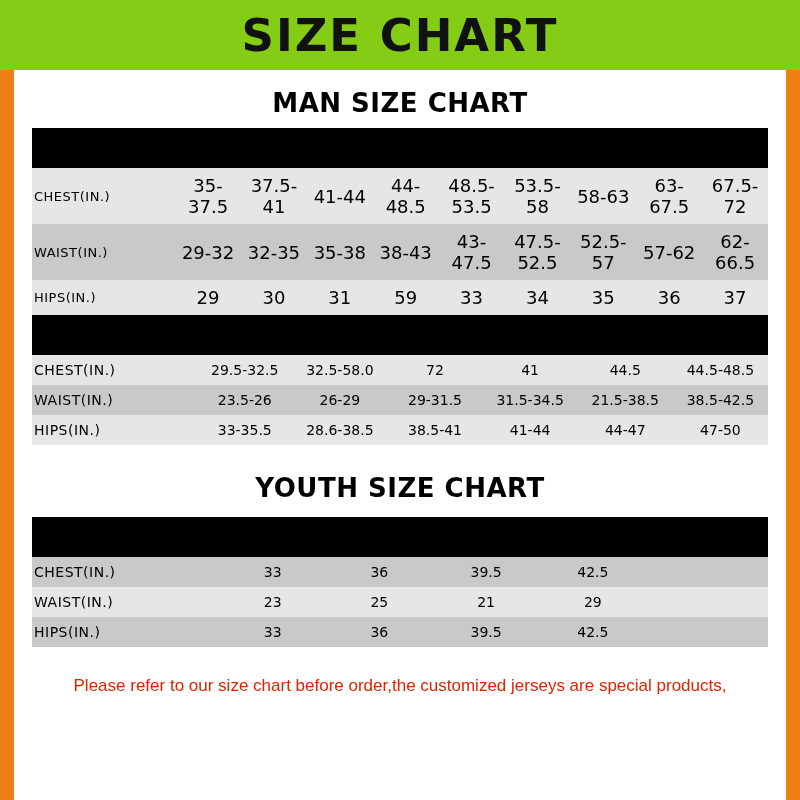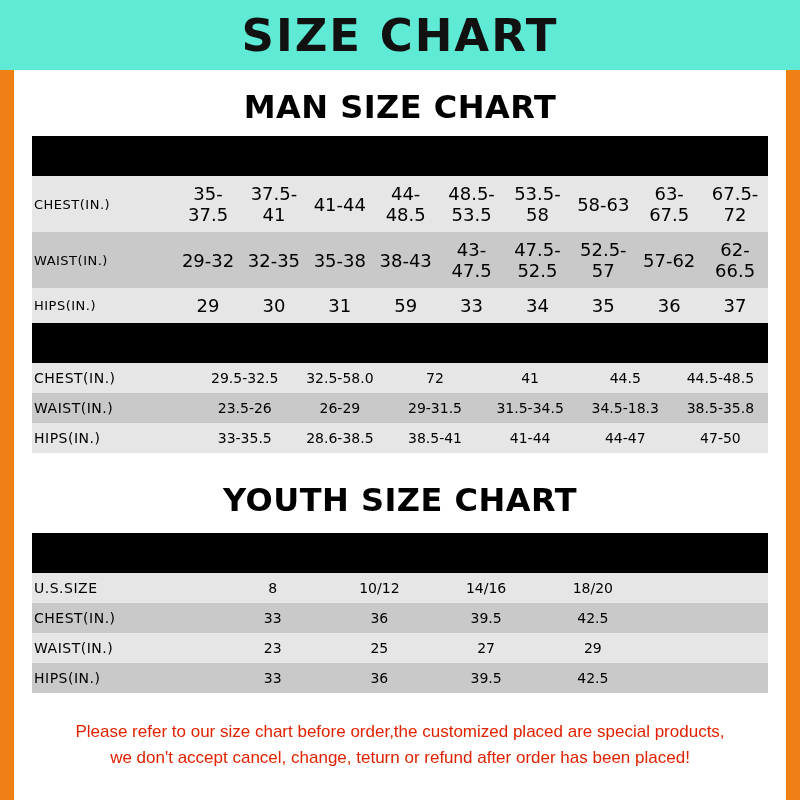--- a/index.html
+++ b/index.html
@@ -17,21 +17,21 @@
     position: relative;
     width: 800px;
     height: 800px;
     box-sizing: border-box;
     border-left: 14px solid #ef8016;
     border-right: 14px solid #ef8016;
     background: #ffffff;
   }
   .banner {
     height: 70px;
-    background: #5eead4;
+    background: #84cc16;
     display: flex;
     align-items: center;
     justify-content: center;
     margin-left: -14px;
     margin-right: -14px;
   }
   .banner-title {
     font-family: "DejaVu Sans", sans-serif;
     font-weight: bold;
     font-size: 45px;
@@ -39,21 +39,21 @@
     color: #111111;
     line-height: 1;
   }
   .content {
     padding: 0 18px;
   }
   .section-title {
     text-align: center;
     font-family: "DejaVu Sans", sans-serif;
     font-weight: bold;
-    font-size: 32px;
+    font-size: 26px;
     color: #000000;
     letter-spacing: 0.5px;
   }
   .men-title { margin: 18px 0 10px 0; }
   .women-title { margin: 26px 0 12px 0; }
   .youth-title { margin: 28px 0 14px 0; }
 
   table.size-table {
     width: 100%;
     border-collapse: collapse;
@@ -204,22 +204,22 @@
           <td>41</td>
           <td>44.5</td>
           <td>44.5-48.5</td>
         </tr>
         <tr class="row-dark">
           <td class="label-cell">WAIST(IN.)</td>
           <td>23.5-26</td>
           <td>26-29</td>
           <td>29-31.5</td>
           <td>31.5-34.5</td>
-          <td>34.5-18.3</td>
-          <td>38.5-35.8</td>
+          <td>21.5-38.5</td>
+          <td>38.5-42.5</td>
         </tr>
         <tr class="row-light">
           <td class="label-cell">HIPS(IN.)</td>
           <td>33-35.5</td>
           <td>28.6-38.5</td>
           <td>38.5-41</td>
           <td>41-44</td>
           <td>44-47</td>
           <td>47-50</td>
         </tr>
@@ -232,54 +232,45 @@
         <tr class="hdr-row">
           <th class="label-cell" style="width:23%">YOUTH</th>
           <th>YTH S</th>
           <th>YTH M</th>
           <th>YTH L</th>
           <th>YTH XL</th>
           <th style="width:16%"></th>
         </tr>
       </thead>
       <tbody>
-        <tr class="row-light">
-          <td class="label-cell">U.S.SIZE</td>
-          <td>8</td>
-          <td>10/12</td>
-          <td>14/16</td>
-          <td>18/20</td>
-          <td></td>
-        </tr>
         <tr class="row-dark">
           <td class="label-cell">CHEST(IN.)</td>
           <td>33</td>
           <td>36</td>
           <td>39.5</td>
           <td>42.5</td>
           <td></td>
         </tr>
         <tr class="row-light">
           <td class="label-cell">WAIST(IN.)</td>
           <td>23</td>
           <td>25</td>
-          <td>27</td>
+          <td>21</td>
           <td>29</td>
           <td></td>
         </tr>
         <tr class="row-dark">
           <td class="label-cell">HIPS(IN.)</td>
           <td>33</td>
           <td>36</td>
           <td>39.5</td>
           <td>42.5</td>
           <td></td>
         </tr>
       </tbody>
     </table>
 
     <div class="footer-note">
-      <div>Please refer to our size chart before order,the customized placed are special products,</div>
-      <div>we don't accept cancel, change, teturn or refund after order has been placed!</div>
+      <div>Please refer to our size chart before order,the customized jerseys are special products,</div>
     </div>
 
   </div>
 </div>
 
 </body></html>

